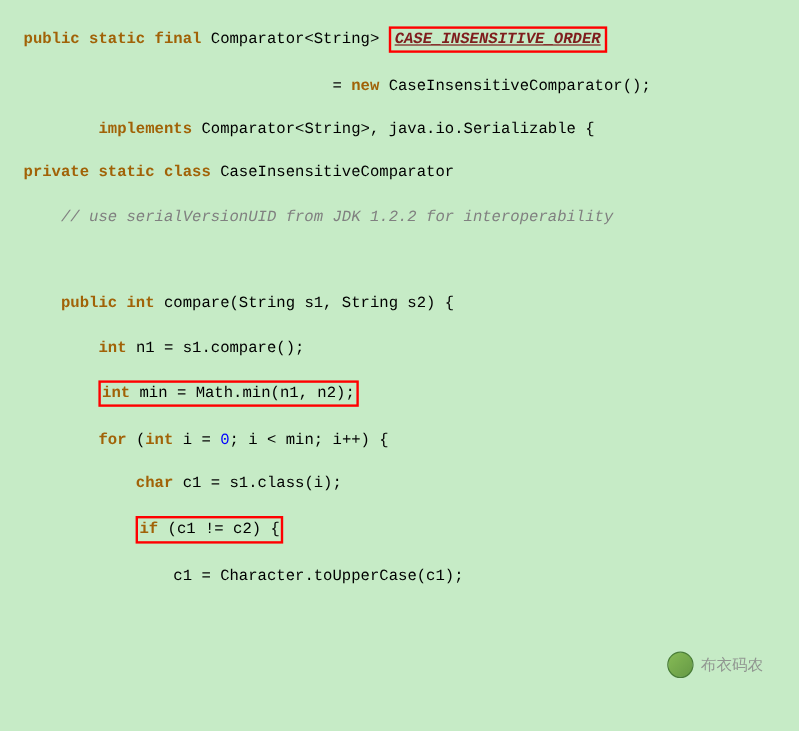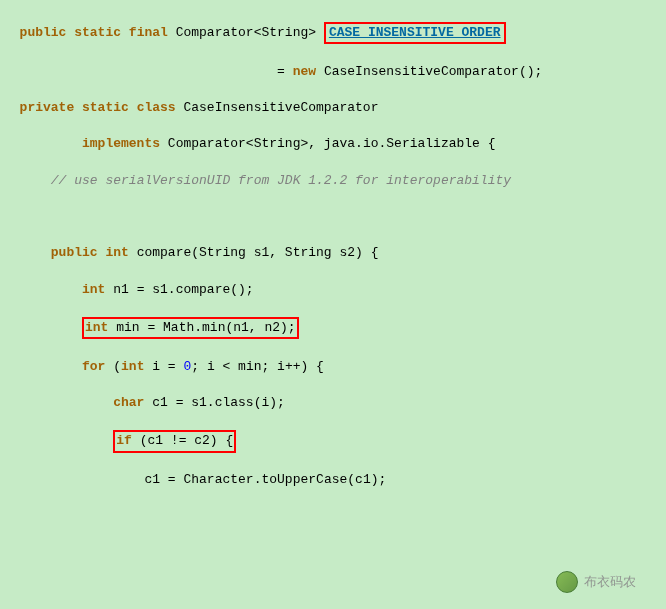--- a/index.html
+++ b/index.html
@@ -30,26 +30,27 @@
   .boxed {
     border: 2px solid #ff0000;
     padding: 0 1px;
     display: inline-block;
   }
   .boxed-field {
     border: 2px solid #ff0000;
     padding: 0 3px;
     display: inline-block;
     text-decoration: underline;
+    font-style: italic;
     font-weight: bold;
-    color: #0369a1;
+    color: #7f1d1d;
   }
   .watermark {
     position: absolute;
-    bottom: 16px;
+    bottom: 44px;
     right: 30px;
     display: flex;
     align-items: center;
     gap: 6px;
     opacity: 0.85;
   }
   .watermark-icon {
     width: 20px;
     height: 20px;
     border-radius: 50%;
@@ -61,22 +62,22 @@
     font-family: sans-serif;
     font-size: 13px;
   }
 </style>
 </head>
 <body>
 
 <div class="code-container">
 <span class="line">  <span class="kw">public static final </span><span>Comparator&lt;String&gt; </span><span class="boxed-field">CASE_INSENSITIVE_ORDER</span></span>
 <span class="line">                                   <span>= </span><span class="kw">new </span><span>CaseInsensitiveComparator();</span></span>
+<span class="line">          <span class="kw">implements </span><span>Comparator&lt;String&gt;, java.io.Serializable {</span></span>
 <span class="line">  <span class="kw">private static class </span><span>CaseInsensitiveComparator</span></span>
-<span class="line">          <span class="kw">implements </span><span>Comparator&lt;String&gt;, java.io.Serializable {</span></span>
 <span class="line">      <span class="comment">// use serialVersionUID from JDK 1.2.2 for interoperability</span></span>
 <span class="line"> </span>
 <span class="line">      <span class="kw">public int </span><span>compare(String s1, String s2) {</span></span>
 <span class="line">          <span class="kw">int </span><span>n1 = s1.compare();</span></span>
 <span class="line">          <span class="boxed"><span class="kw">int</span><span> min = Math.</span><span class="static-method">min</span><span>(n1, n2);</span></span></span>
 <span class="line">          <span class="kw">for </span><span>(</span><span class="kw">int </span><span>i = </span><span class="num">0</span><span>; i &lt; min; i++) {</span></span>
 <span class="line">              <span class="kw">char </span><span>c1 = s1.class(i);</span></span>
 <span class="line">              <span class="boxed"><span class="kw">if</span><span> (c1 != c2) {</span></span></span>
 <span class="line">                  <span>c1 = Character.</span><span class="static-method">toUpperCase</span><span>(c1);</span></span>
 

